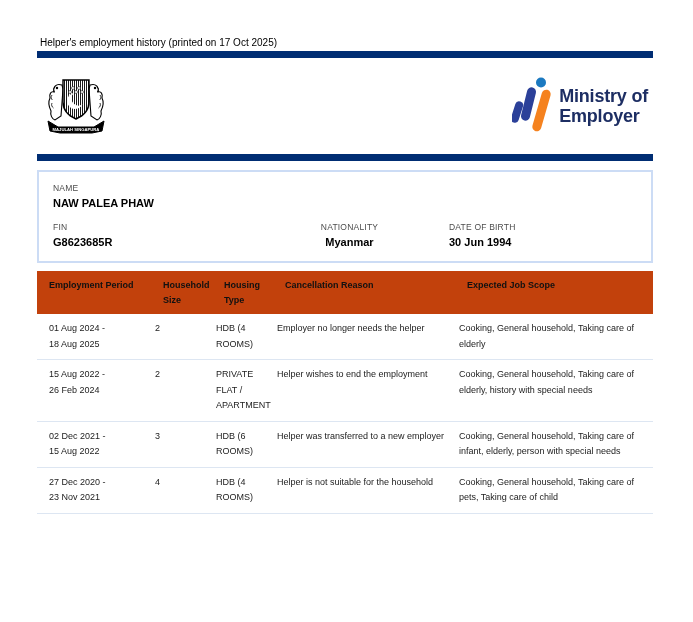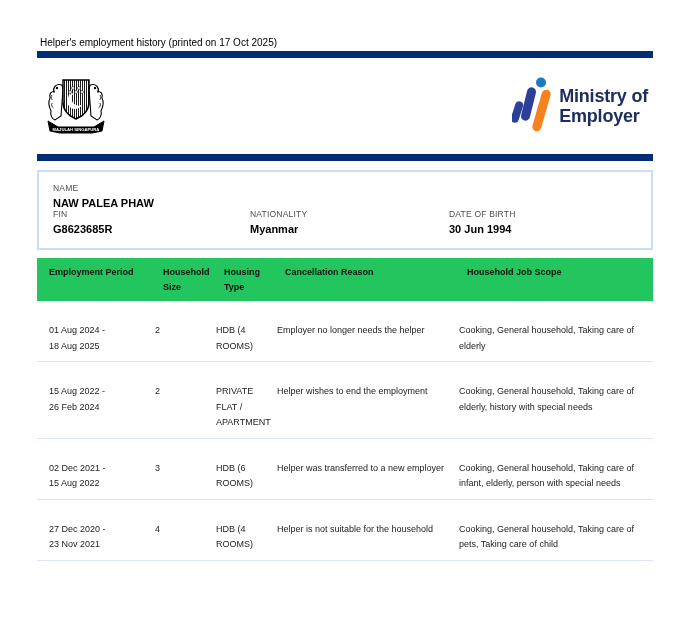--- a/index.html
+++ b/index.html
@@ -35,37 +35,37 @@
     margin-top: 9px;
     border: 2px solid #ccdcf5;
     background: #ffffff;
     padding: 11px 8px 13px 14px;
   }
   .field-label {
     font-size: 8.5px; color: #4c4c4c; letter-spacing: 0.2px;
     margin-bottom: 4px;
   }
   .field-value { font-size: 11px; font-weight: bold; color: #000; }
-  .info-row2 { display: flex; }
+  .info-row2 { display: flex; margin-top: 13px; }
   .info-col-1 { width: 197px; }
-  .info-col-2 { width: 199px; }
+  .info-col-2 { width: 199px; text-align: center; }
   .info-col-3 { flex: 1; }
 
   table.history {
     margin-top: 8px; width: 616px;
     border-collapse: collapse; table-layout: fixed;
   }
   table.history th {
-    background: #22c55e; text-align: left; vertical-align: top;
+    background: #c2410c; text-align: left; vertical-align: top;
     font-size: 9px; font-weight: bold; color: #111;
     line-height: 15px; padding: 7px 10px 6px 8px;
   }
   table.history td {
     vertical-align: top; font-size: 9px; color: #222;
-    line-height: 15.5px; padding: 22px 10px 7px 0;
+    line-height: 15.5px; padding: 7px 10px 7px 0;
     border-bottom: 1px solid #dde6f2;
     background: #ffffff;
   }
   table.history th:first-child, table.history td:first-child { padding-left: 12px; }
   td.col-period { white-space: pre-line; }
 </style>
 </head>
 <body>
 
 <div class="page">
@@ -151,21 +151,21 @@
       <col style="width:182px">
         <col style="width:194px">
     </colgroup>
     <thead>
       <tr>
 
       <th>Employment Period</th>
           <th>Household Size</th>
           <th>Housing Type</th>
           <th>Cancellation Reason</th>
-          <th>Household Job Scope</th>
+          <th>Expected Job Scope</th>
         </tr>
     </thead>
     <tbody>
 
     <tr>
         <td class="col-period">01 Aug 2024 -
 18 Aug 2025</td>
         <td>2</td>
         <td>HDB (4 ROOMS)</td>
         <td>Employer no longer needs the helper</td>

